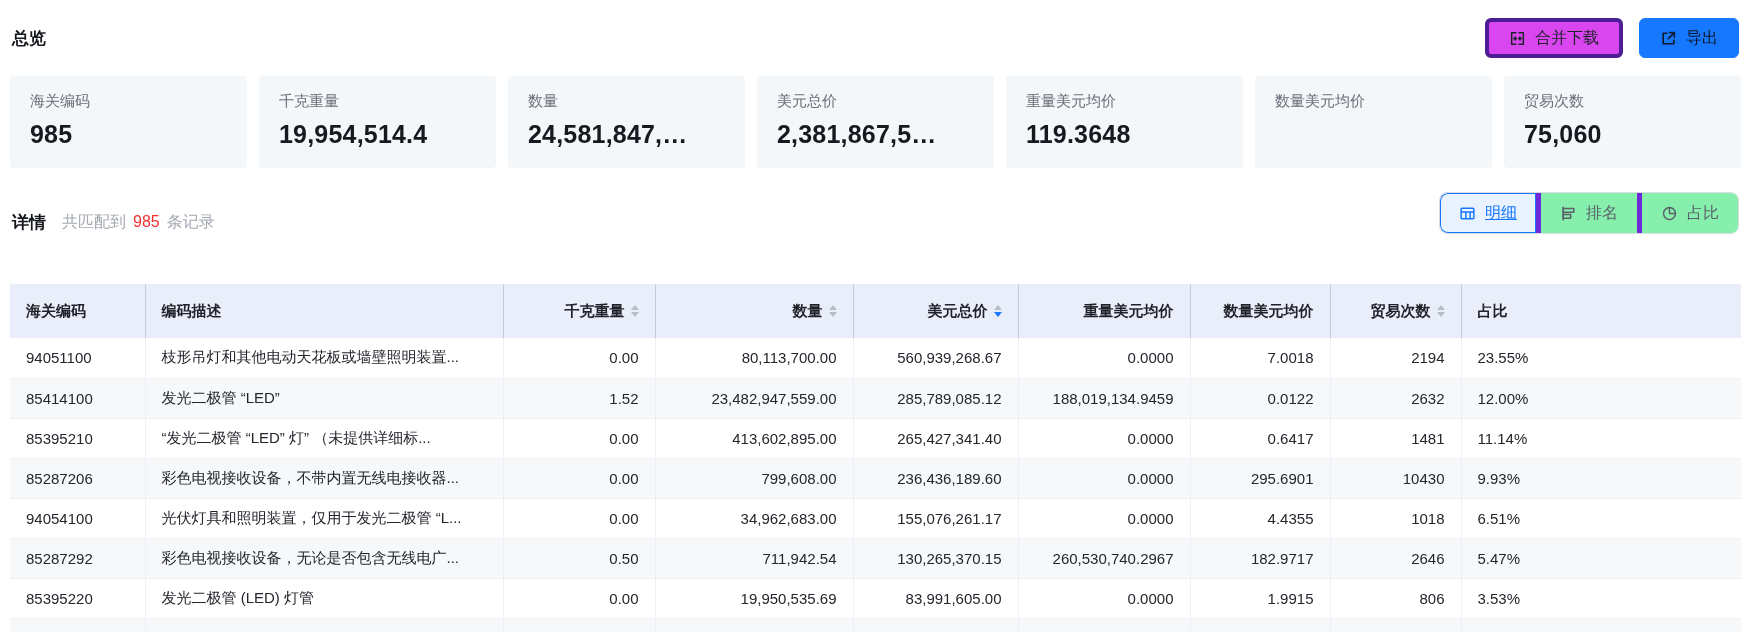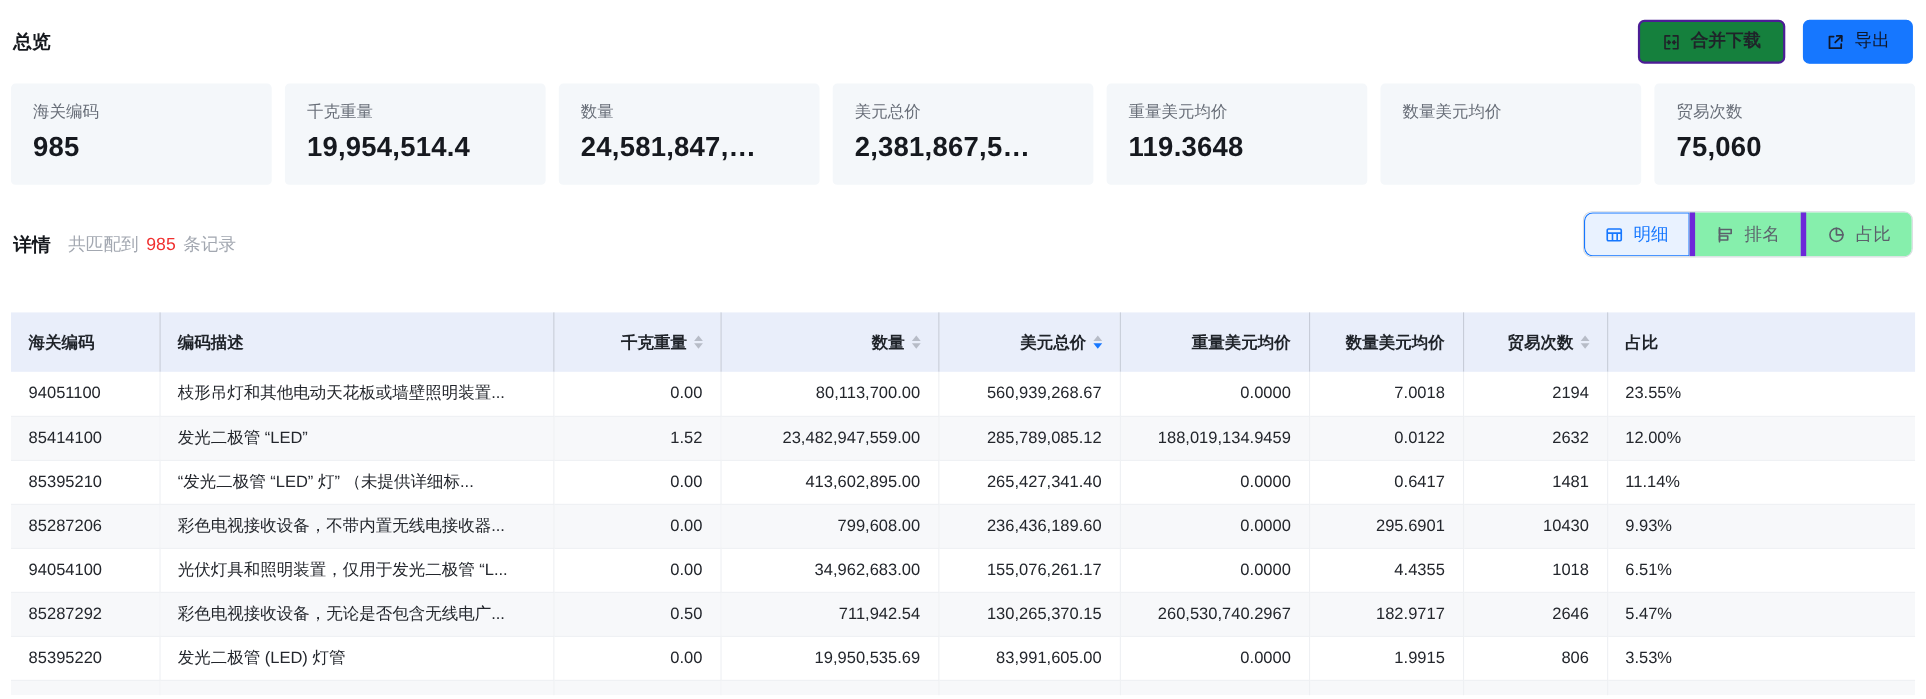--- a/index.html
+++ b/index.html
@@ -18,21 +18,21 @@
 
   
   .topbar{display:flex;justify-content:space-between;align-items:center;height:44px;padding:0 2px;}
   .page-title{font-size:17px;font-weight:700;margin:0;color:#15181d;}
   .topbar-actions{display:flex;gap:16px;}
   .btn{
     display:inline-flex;align-items:center;gap:9px;height:40px;padding:0 20px;
     font-size:16px;border-radius:6px;cursor:pointer;line-height:1;
     font-family:inherit;
   }
-  .btn-default{background:#15803d;border:2px solid #4c1d95;color:#1f2329;font-weight:bold;}
+  .btn-default{background:#d946ef;border:4px solid #4c1d95;color:#1f2329;}
   .btn-primary{background:var(--accent);border:1px solid var(--accent);color:#0f172a;}
   .btn svg{display:block;}
 
   
   .stats{display:flex;gap:12px;margin-top:16px;}
   .stat-card{
     flex:1 1 0;height:92px;background:#f4f7fa;border-radius:4px;
     padding:16px 20px 0;overflow:hidden;
   }
   .stat-label{font-size:15px;color:#696f79;white-space:nowrap;}
@@ -48,20 +48,21 @@
   .tab-group{display:flex;border:1px solid #d9dce1;border-radius:8px;background:#fff;overflow:hidden;}
   .tab{
     display:flex;align-items:center;gap:9px;height:40px;padding:0 19px;
     font-size:16px;color:#5b616b;cursor:pointer;border-left:5px solid #6d28d9;background:#86efac;
   }
   .tab:first-child{border-left:none;}
   .tab.active{
     background:#e9f2ff;color:var(--accent);
     box-shadow:inset 0 0 0 1px var(--accent);
     border-radius:8px 0 0 8px;
+    text-decoration:underline;
   }
   .tab svg{display:block;}
 
   
   .table-wrap{margin-top:50px;}
   table{width:1731px;table-layout:fixed;border-collapse:collapse;}
   thead th{
     background:#e9eefa;height:54px;font-size:15px;font-weight:700;color:#1f2329;
     padding:0 16px;border-right:1px solid #c7ccd8;vertical-align:middle;
   }

